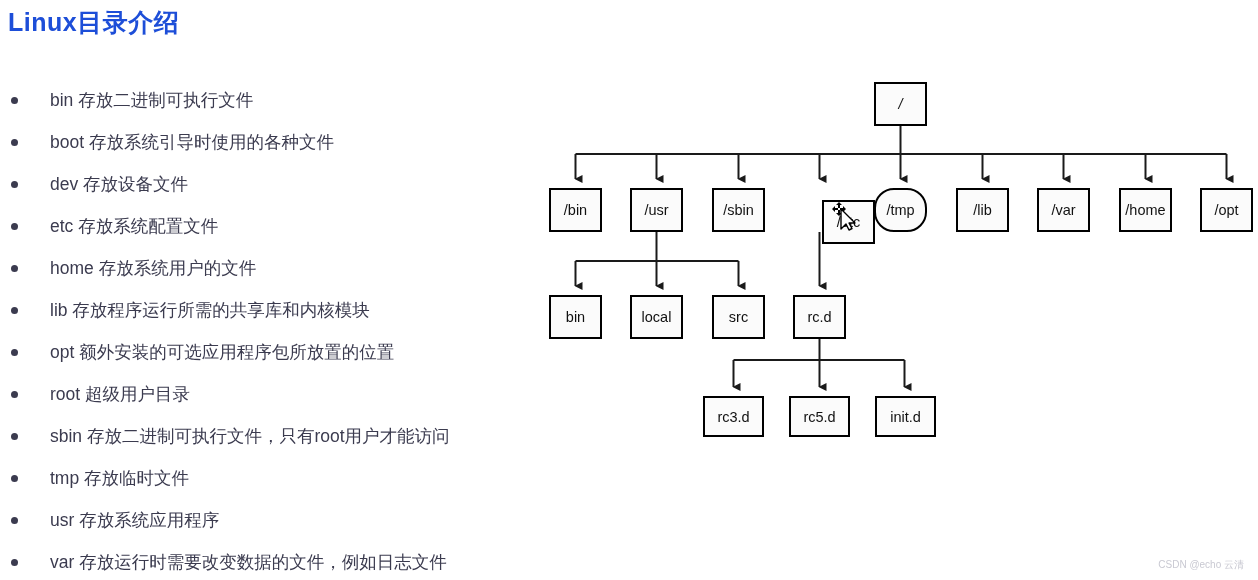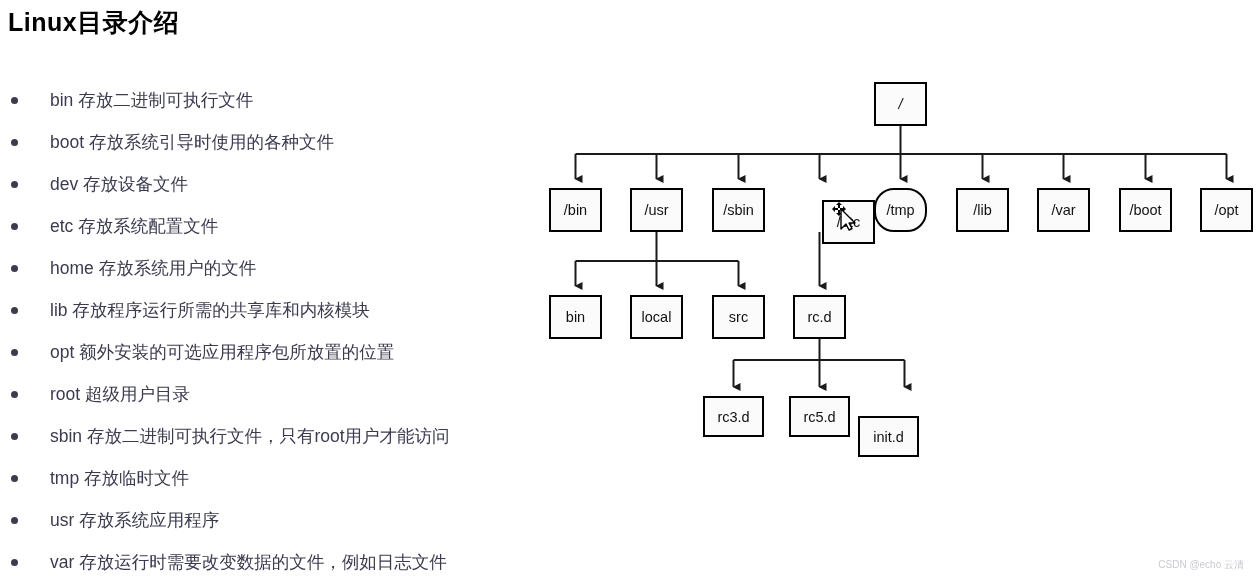--- a/index.html
+++ b/index.html
@@ -15,21 +15,21 @@
     color: #3b3b4f;
   }
 
   
   #page-title {
     position: absolute;
     left: 8px; top: 6px;
     font-size: 25px;
     font-weight: bold;
     letter-spacing: 0.5px;
-    color: #000000;
+    color: #1d4ed8;
     white-space: nowrap;
   }
 
   
   #dir-list {
     position: absolute;
     left: 0px; top: 79px;
     width: 560px;
     list-style: none;
     margin: 0; padding: 0;
@@ -168,21 +168,21 @@
       <div class="node lvl1" style="left: 334px; top: 128px; border-radius: 20px;">
         <span>/tmp</span>
       </div>
       <div class="node lvl1" style="left: 416px; top: 128px;">
         <span>/lib</span>
       </div>
       <div class="node lvl1" style="left: 497px; top: 128px;">
         <span>/var</span>
       </div>
       <div class="node lvl1" style="left: 579px; top: 128px;">
-        <span>/boot</span>
+        <span>/home</span>
       </div>
       <div class="node lvl1" style="left: 660px; top: 128px;">
         <span>/opt</span>
       </div>
       <div class="node lvl2" style="left: 9px; top: 235px;">
         <span>bin</span>
       </div>
       <div class="node lvl2" style="left: 90px; top: 235px;">
         <span>local</span>
       </div>
@@ -191,21 +191,21 @@
       </div>
       <div class="node lvl2" style="left: 253px; top: 235px;">
         <span>rc.d</span>
       </div>
       <div class="node lvl3" style="left: 163px; top: 336px;">
         <span>rc3.d</span>
       </div>
       <div class="node lvl3" style="left: 249px; top: 336px;">
         <span>rc5.d</span>
       </div>
-      <div class="node lvl3" style="left: 318px; top: 336px; margin-top: 20px;">
+      <div class="node lvl3" style="left: 335px; top: 336px;">
         <span>init.d</span>
       </div>
     </div>
 </div>
 
 <div id="cursor-layer">
   <svg width="34" height="36" viewBox="0 0 34 36">
 
     <g fill="#000000">
       <path d="M11,6 L14,9 L12,9 L12,12 L10,12 L10,9 L8,9 Z"></path>

